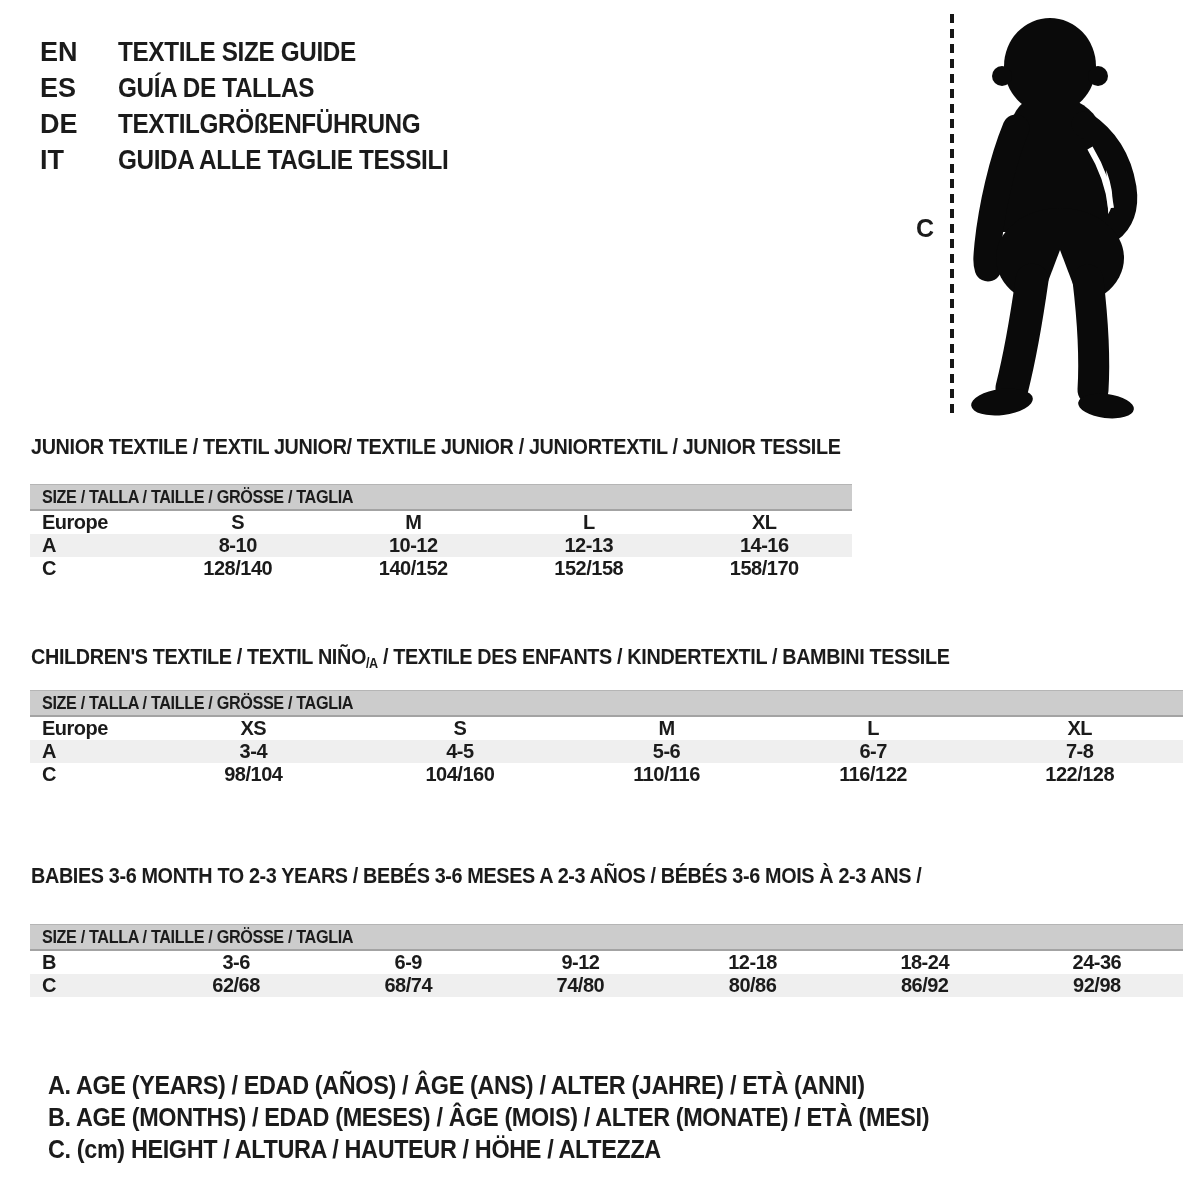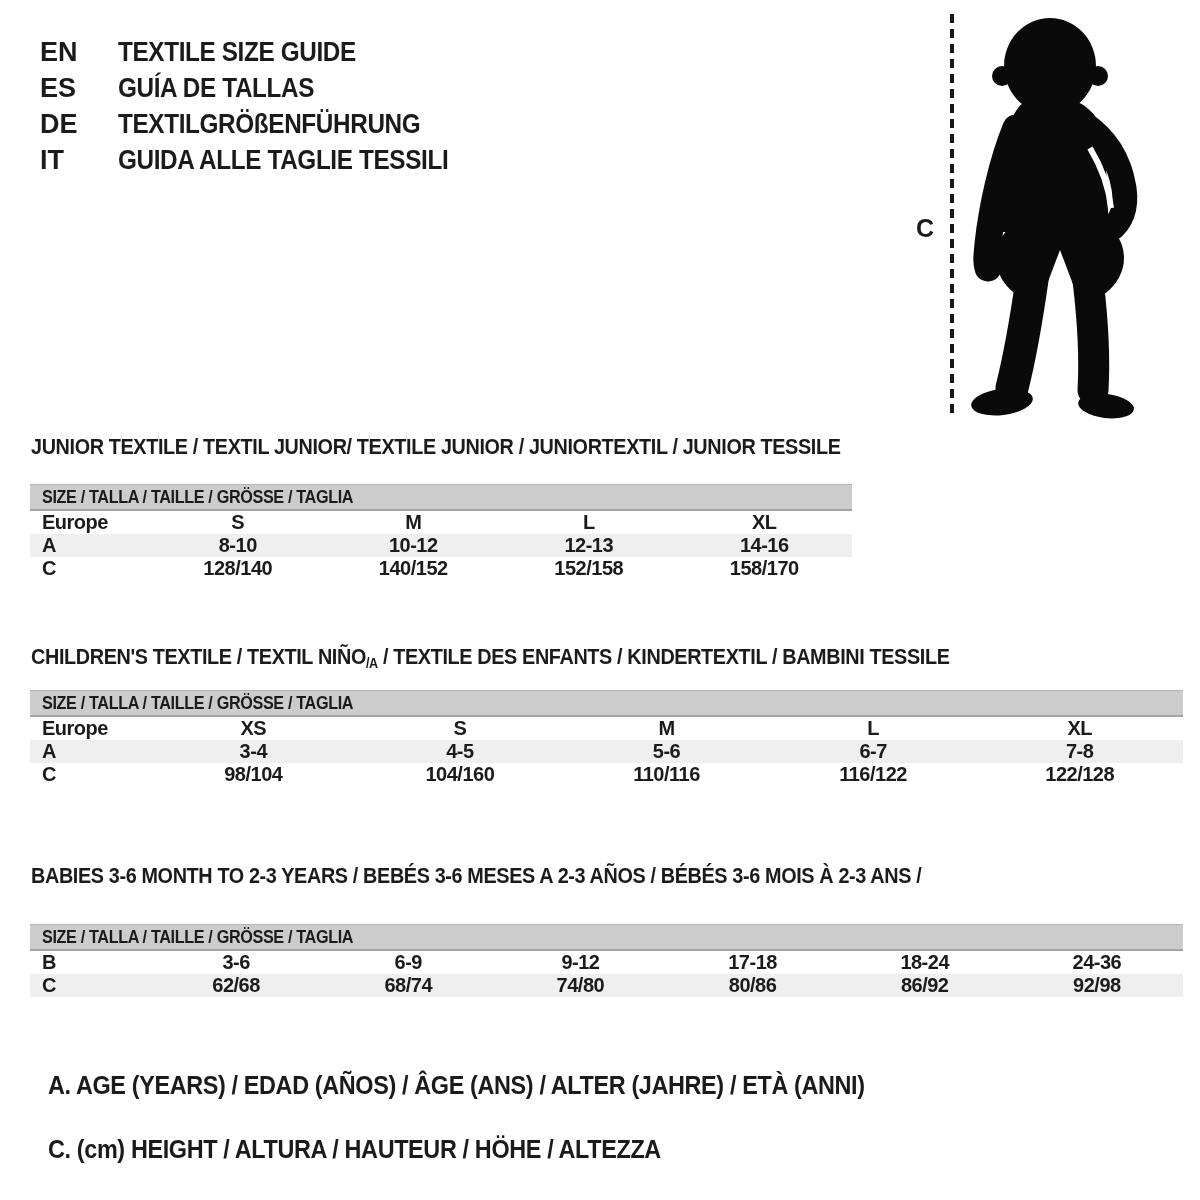--- a/index.html
+++ b/index.html
@@ -167,36 +167,39 @@
   <div class="tbl" style="top:924px; width:1153px;">
     <div class="size-bar">
       <span class="cond">SIZE / TALLA / TAILLE / GRÖSSE / TAGLIA</span>
     </div>
     <div class="grid">
       <div class="tr">
         <div class="td lbl">B</div>
         <div class="td">3-6</div>
         <div class="td">6-9</div>
         <div class="td">9-12</div>
-        <div class="td">17-18</div>
+        <div class="td">12-18</div>
         <div class="td">18-24</div>
         <div class="td">24-36</div>
       </div>
       <div class="tr shaded">
         <div class="td lbl">C</div>
         <div class="td">62/68</div>
         <div class="td">68/74</div>
         <div class="td">74/80</div>
         <div class="td">80/86</div>
         <div class="td">86/92</div>
         <div class="td">92/98</div>
       </div>
     </div>
   </div>
 
   <div class="footnote" style="top:1070px;">
     <span class="cond">A. AGE (YEARS) / EDAD (AÑOS) / ÂGE (ANS) / ALTER (JAHRE) / ETÀ (ANNI)</span>
   </div>
+  <div class="footnote" style="top:1102px;">
+    <span class="cond">B. AGE (MONTHS) / EDAD (MESES) / ÂGE (MOIS) / ALTER (MONATE) / ETÀ (MESI)</span>
+  </div>
   <div class="footnote" style="top:1134px;text-align:center;">
     <span class="cond">C. (cm) HEIGHT / ALTURA / HAUTEUR / HÖHE / ALTEZZA</span>
   </div>
 
 </div>
 
 </body></html>

